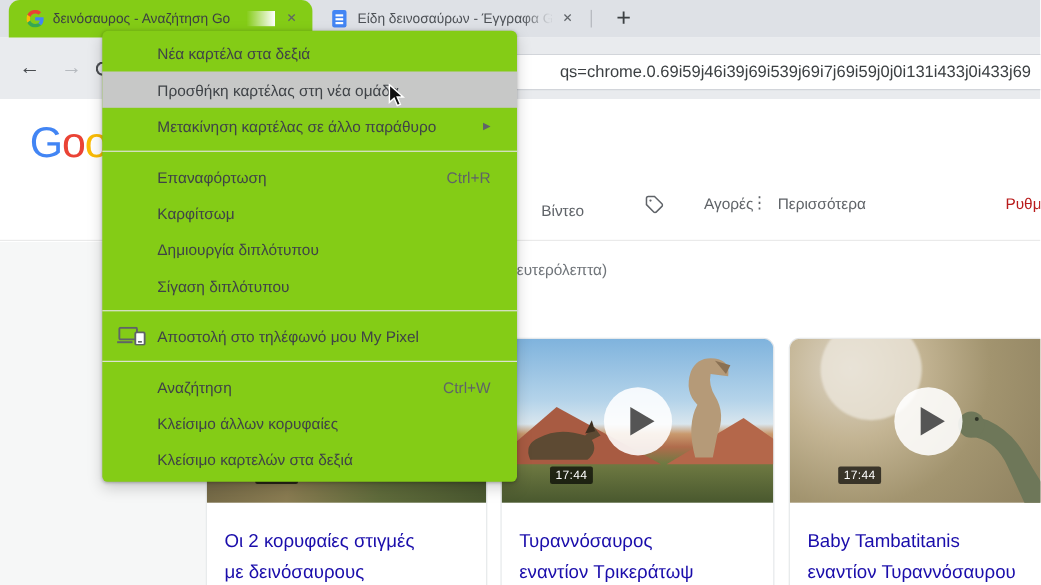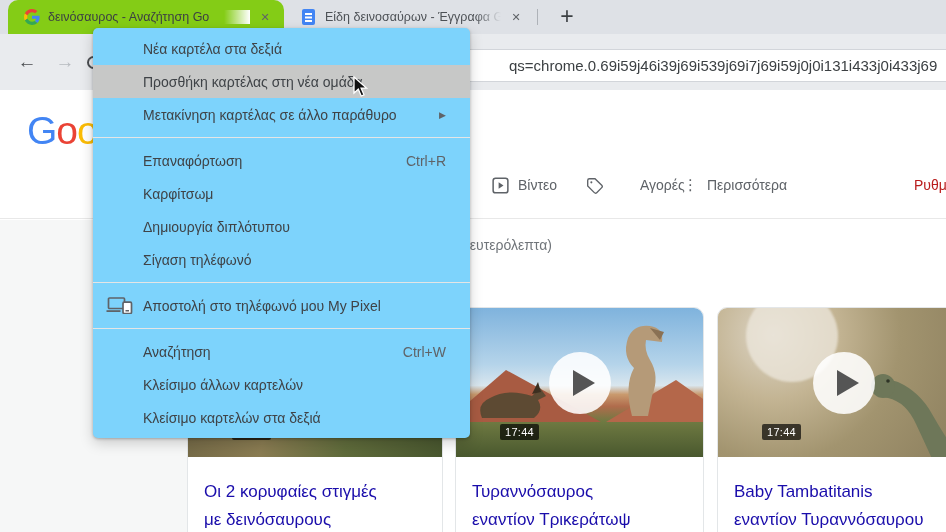--- a/index.html
+++ b/index.html
@@ -53,40 +53,40 @@
   .vtitle { font-size:17px; line-height:28px; color:#1a0dab; }
   
   .scene1 { background:linear-gradient(100deg,#6f6544 0%,#8a7c52 35%,#5f6b3b 65%,#49572f 100%); }
   .scene2 { background:linear-gradient(#7fb3dd 0%,#b5d4ea 38%,#d9e6ee 52%,#c99a6e 58%,#b06c4c 66%,#6f7a42 76%,#49582e 100%); }
   .scene3 { background:radial-gradient(circle at 22% 18%, #ddd5c6 0%, #c3b493 28%, #a2946f 55%, #8a7d5c 100%); }
   .mountain { position:absolute; width:0; height:0; }
   .dino { position:absolute; }
   .egg { position:absolute; left:28px; top:-18px; width:92px; height:92px; border-radius:50%; background:rgba(236,231,220,0.75); filter:blur(1px); }
   .neck { position:absolute; left:118px; top:28px; width:150px; height:150px; }
   
-  .ctx-menu { position:absolute; left:93px; top:28px; width:377px; height:410px; background:#7dd3fc; border-radius:5px;
+  .ctx-menu { position:absolute; left:93px; top:28px; width:377px; height:410px; background:#84cc16; border-radius:5px;
       box-shadow:0 1px 3px rgba(0,0,0,0.25), 0 5px 14px rgba(0,0,0,0.18); z-index:20; padding:4px 0; }
   .ctx-item { position:relative; height:33px; display:flex; align-items:center; padding:0 24px 0 50px; font-size:14px; color:#3f4347; }
   .ctx-item.hl { background:#c7c8c7; }
   .ctx-shortcut { margin-left:auto; color:#5f6368; }
   .ctx-arrow { margin-left:auto; font-size:9px; color:#5f6368; }
   .ctx-sep { height:1px; background:#e5e5e5; margin:6px 0; }
   .ctx-icon { position:absolute; left:13px; top:8px; }
   
   .cursor { position:absolute; left:352px; top:76px; z-index:30; }
 </style>
 </head>
 <body>
 
 <div id="screen">
 
   <div class="page-header">
     <div class="glogo"><span class="l-blue">G</span><span class="l-red">o</span><span class="l-yellow">o</span><span class="l-blue">g</span></div>
 
-    <div class="rtab" style="left:492px;">
+    <div class="rtab" style="left:492px;flex-direction:column;">
       <svg width="17" height="17" viewBox="0 0 18 18">
           <rect x="1.2" y="1.2" width="15.6" height="15.6" rx="2.6" fill="none" stroke="#5f6368" stroke-width="1.6"></rect>
           <path d="M7 5.6 L12.2 9 L7 12.4 Z" fill="#5f6368"></path>
         </svg>
       <span>Βίντεο</span>
     </div>
     <div class="rtab" style="left:586px;gap:37px;">
       <svg width="17" height="17" viewBox="0 0 20 20">
           <path d="M10.6 2 H4 a2 2 0 0 0 -2 2 v6.6 l7.8 7.8 a2 2 0 0 0 2.8 0 l5.9-5.9 a2 2 0 0 0 0-2.8 Z" fill="none" stroke="#5f6368" stroke-width="1.6"></path>
           <circle cx="6.3" cy="6.3" r="1.2" fill="#5f6368"></circle>
@@ -205,39 +205,39 @@
         <span>Επαναφόρτωση</span>
         <span class="ctx-shortcut">Ctrl+R</span>
       </div>
     <div class="ctx-item">
         <span>Καρφίτσωμ</span>
       </div>
     <div class="ctx-item">
         <span>Δημιουργία διπλότυπου</span>
       </div>
     <div class="ctx-item">
-        <span>Σίγαση τηλέφωνό</span>
+        <span>Σίγαση διπλότυπου</span>
       </div>
     <div class="ctx-sep"></div>
     <div class="ctx-item">
       <svg class="ctx-icon" width="27" height="17" viewBox="0 0 27 17">
         <rect x="2.5" y="1" width="16" height="10.5" rx="1" fill="none" stroke="#5f6368" stroke-width="1.7"></rect>
         <rect x="0.5" y="13.2" width="14" height="1.8" fill="#5f6368"></rect>
         <rect x="17" y="5.2" width="8.5" height="11.3" rx="1.2" fill="#fff" stroke="#5f6368" stroke-width="1.7"></rect>
         <rect x="19.5" y="13" width="3.5" height="1.5" fill="#5f6368"></rect>
       </svg>
       <span>Αποστολή στο τηλέφωνό μου My Pixel</span>
     </div>
     <div class="ctx-sep"></div>
     <div class="ctx-item">
         <span>Αναζήτηση</span>
         <span class="ctx-shortcut">Ctrl+W</span>
       </div>
     <div class="ctx-item">
-        <span>Κλείσιμο άλλων καρτελών</span>
+        <span>Κλείσιμο άλλων κορυφαίες</span>
       </div>
     <div class="ctx-item">
         <span>Κλείσιμο καρτελών στα δεξιά</span>
       </div>
   </div>
 
   <svg class="cursor" width="20" height="22" viewBox="0 0 20 22">
     <path d="M2 1 L2 17 L6.3 13.2 L9.2 20 L12 18.8 L9.1 12.1 L14.5 12.1 Z" fill="#111" stroke="#fff" stroke-width="1.3"></path>
   </svg>
 

